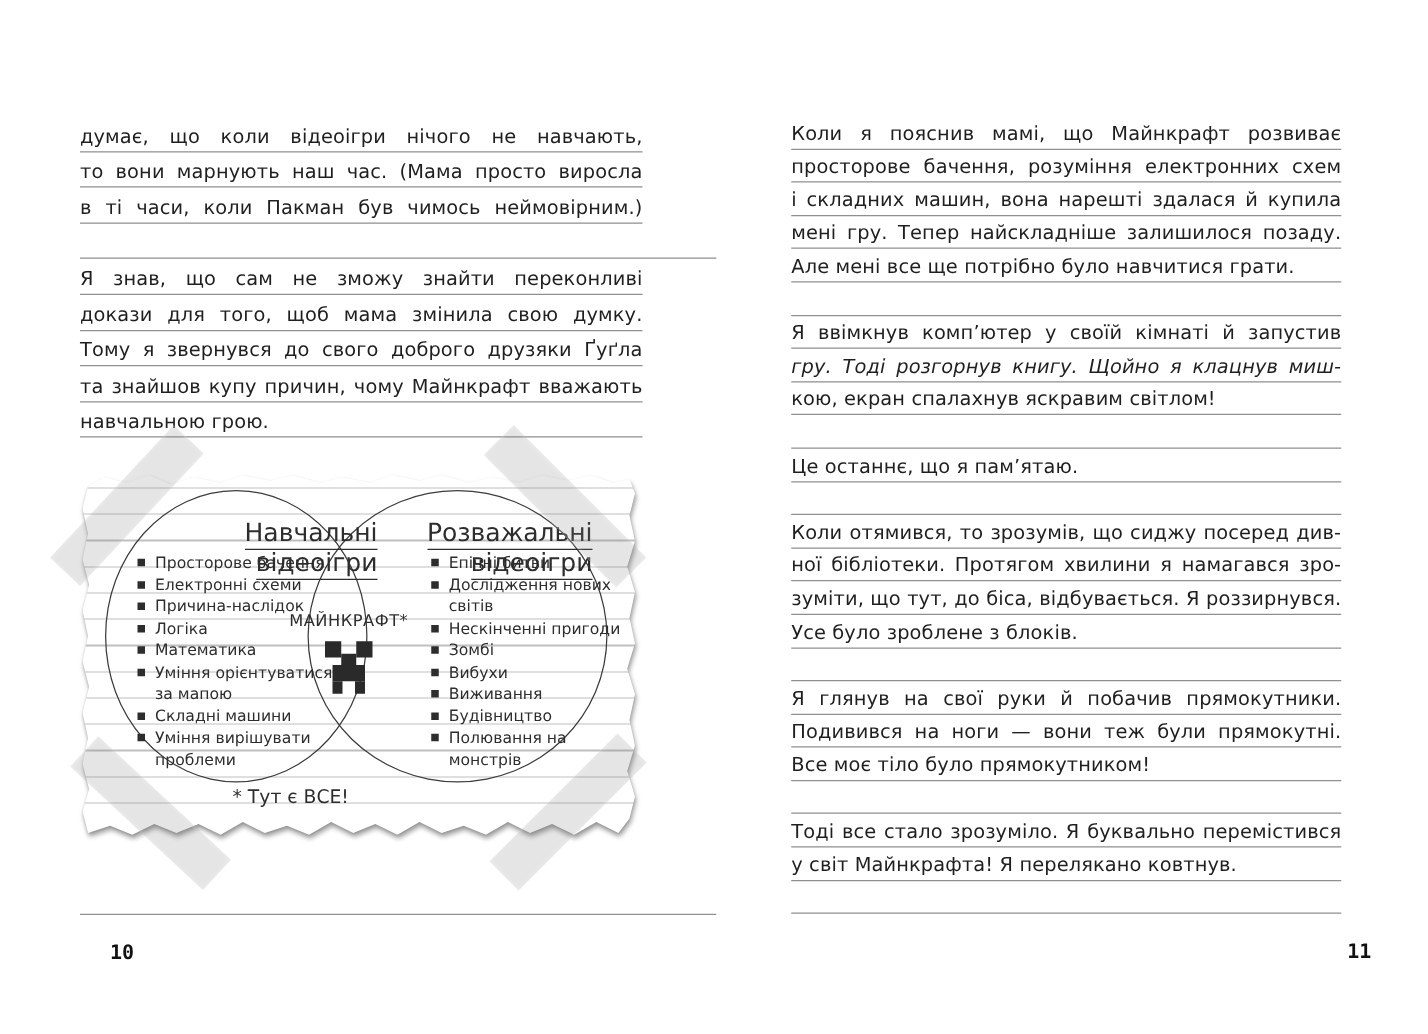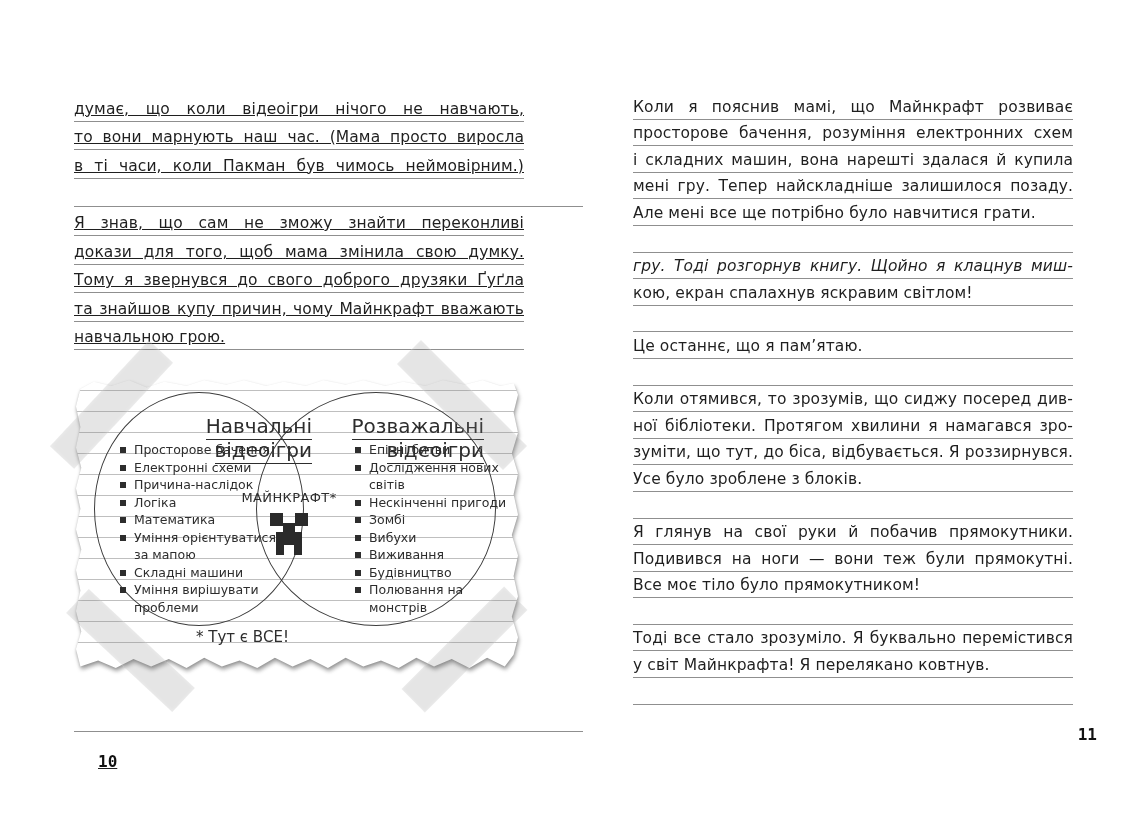--- a/index.html
+++ b/index.html
@@ -1,21 +1,21 @@
 <!DOCTYPE html>
 <html><head>
 <meta charset="utf-8">
 <style>
   html,body{margin:0;padding:0;}
   body{
     width:1142px;height:827px;background:#ffffff;overflow:hidden;position:relative;
     font-family:"DejaVu Sans","Liberation Sans",sans-serif;color:#1f1f1f;
   }
   .page{position:absolute;top:93px;}
-  .pg-left{left:74px;width:450px;text-decoration:underline;}
+  .pg-left{left:64px;width:450px;}
   .pg-right{left:633px;width:440px;}
 
   .line{
     box-sizing:border-box;border-bottom:1.5px solid #8f8f8f;
     display:flex;align-items:flex-end;overflow:visible;
   }
   .pg-left .line{width:450px;height:28.6px;}
   .pg-left .line.sep{width:509px;}
   .pg-right .line{width:440px;height:26.6px;}
   .txt{
@@ -198,20 +198,23 @@
         <span class="txt">мені гру. Тепер найскладніше залишилося позаду.</span>
       </div>
     <div class="line">
         <span class="txt">Але мені все ще потрібно було навчитися грати.</span>
       </div>
   </div>
 
   <div class="line sep"></div>
 
   <div>
+    <div class="line fill" style="word-spacing: 5.42857px;">
+        <span class="txt">Я ввімкнув комп’ютер у своїй кімнаті й запустив</span>
+      </div>
     <div class="line fill" style="word-spacing: 3.52902px; font-style: italic;">
         <span class="txt">гру. Тоді розгорнув книгу. Щойно я клацнув миш-</span>
       </div>
     <div class="line">
         <span class="txt">кою, екран спалахнув яскравим світлом!</span>
       </div>
   </div>
 
   <div class="line sep"></div>
 

